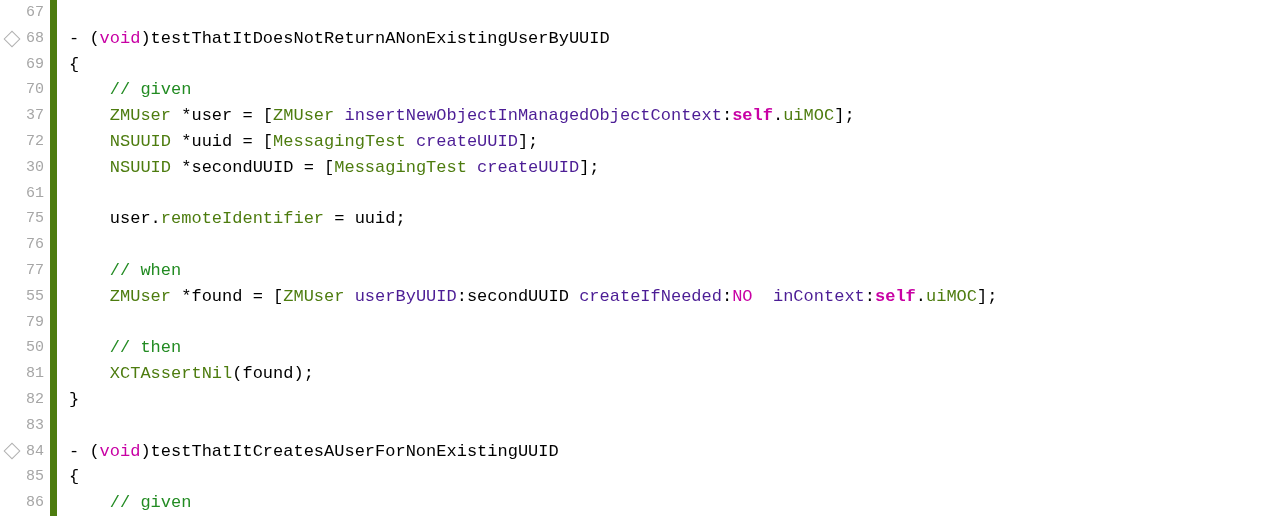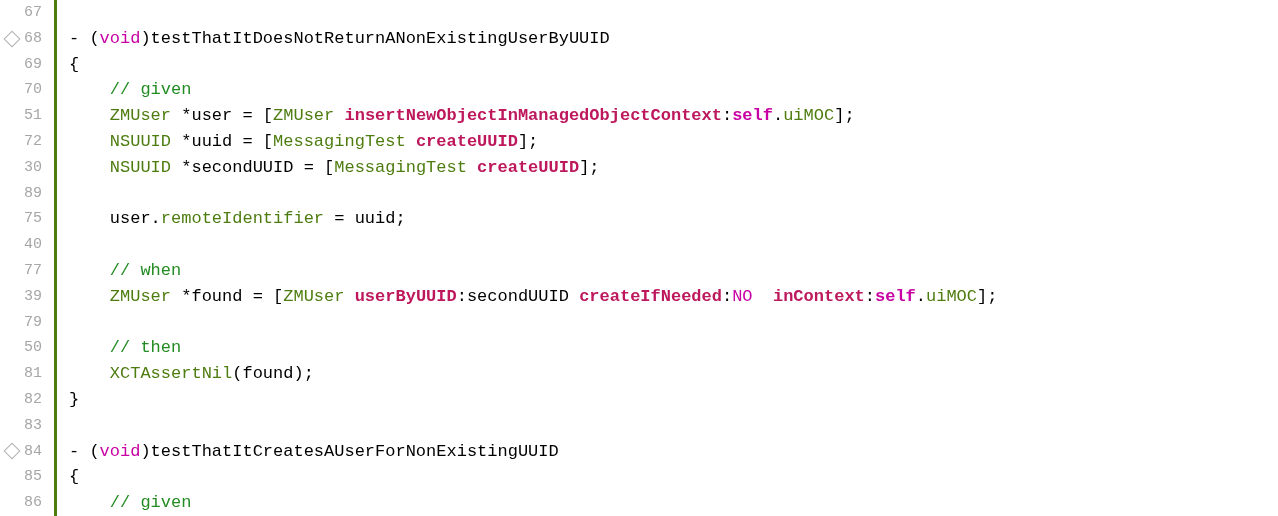--- a/index.html
+++ b/index.html
@@ -14,23 +14,23 @@
   }
   .editor {
     display:flex;
     width:100%;
     height:100%;
   }
   .gutter {
     width:57px;
     flex:0 0 57px;
     background:#ffffff;
-    border-right:3px solid #4d7c0f;
+    border-right:7px solid #4d7c0f;
     text-align:right;
-    padding-right:12px;
+    padding-right:6px;
     color:#a6a6a6;
     font-size:15px;
     user-select:none;
     position:relative;
   }
   .gutter-line {
     height:25.8px;
     line-height:25.8px;
     position:relative;
   }
@@ -50,43 +50,43 @@
     white-space:pre;
     font-weight:500;
   }
   .code-line {
     height:25.8px;
     line-height:25.8px;
   }
   .kw-void   { color:#c800a4; }
   .kw-self   { color:#c800a4;font-weight:bold; }
   .type      { color:#4d7c0f; }
-  .method    { color:#be185d;font-weight:bold; }
+  .method    { color:#4c1d95; }
   .prop      { color:#4d7c0f;font-family:Liberation Mono, monospace; }
   .comment   { color:#228b22; }
   .const     { color:#c800a4; }
   .plain     { color:#000000; }
 </style>
 </head>
 <body>
 
 <div class="editor">
   <div class="gutter" id="gutter">
       <div class="gutter-line">67</div>
       <div class="gutter-line">68<div class="diamond"></div></div>
       <div class="gutter-line">69</div>
       <div class="gutter-line">70</div>
-      <div class="gutter-line">51</div>
+      <div class="gutter-line">37</div>
       <div class="gutter-line">72</div>
       <div class="gutter-line">30</div>
-      <div class="gutter-line">89</div>
+      <div class="gutter-line">61</div>
       <div class="gutter-line">75</div>
-      <div class="gutter-line">40</div>
+      <div class="gutter-line">76</div>
       <div class="gutter-line">77</div>
-      <div class="gutter-line">39</div>
+      <div class="gutter-line">55</div>
       <div class="gutter-line">79</div>
       <div class="gutter-line">50</div>
       <div class="gutter-line">81</div>
       <div class="gutter-line">82</div>
       <div class="gutter-line">83</div>
       <div class="gutter-line">84<div class="diamond"></div></div>
       <div class="gutter-line">85</div>
       <div class="gutter-line">86</div>
     </div>
   <div class="code" id="code"><div class="code-line"></div><div class="code-line"><span class="plain">- (</span><span class="kw-void">void</span><span class="plain">)testThatItDoesNotReturnANonExistingUserByUUID</span></div><div class="code-line"><span class="plain">{</span></div><div class="code-line"><span class="plain">    </span><span class="comment">// given</span></div><div class="code-line"><span class="plain">    </span><span class="type">ZMUser</span><span class="plain"> *user = [</span><span class="type">ZMUser</span><span class="plain"> </span><span class="method">insertNewObjectInManagedObjectContext</span><span class="plain">:</span><span class="kw-self">self</span><span class="plain">.</span><span class="prop">uiMOC</span><span class="plain">];</span></div><div class="code-line"><span class="plain">    </span><span class="type">NSUUID</span><span class="plain"> *uuid = [</span><span class="type">MessagingTest</span><span class="plain"> </span><span class="method">createUUID</span><span class="plain">];</span></div><div class="code-line"><span class="plain">    </span><span class="type">NSUUID</span><span class="plain"> *secondUUID = [</span><span class="type">MessagingTest</span><span class="plain"> </span><span class="method">createUUID</span><span class="plain">];</span></div><div class="code-line"></div><div class="code-line"><span class="plain">    user.</span><span class="prop">remoteIdentifier</span><span class="plain"> = uuid;</span></div><div class="code-line"></div><div class="code-line"><span class="plain">    </span><span class="comment">// when</span></div><div class="code-line"><span class="plain">    </span><span class="type">ZMUser</span><span class="plain"> *found = [</span><span class="type">ZMUser</span><span class="plain"> </span><span class="method">userByUUID</span><span class="plain">:secondUUID </span><span class="method">createIfNeeded</span><span class="plain">:</span><span class="const">NO</span><span class="plain">  </span><span class="method">inContext</span><span class="plain">:</span><span class="kw-self">self</span><span class="plain">.</span><span class="prop">uiMOC</span><span class="plain">];</span></div><div class="code-line"></div><div class="code-line"><span class="plain">    </span><span class="comment">// then</span></div><div class="code-line"><span class="plain">    </span><span class="type">XCTAssertNil</span><span class="plain">(found);</span></div><div class="code-line"><span class="plain">}</span></div><div class="code-line"></div><div class="code-line"><span class="plain">- (</span><span class="kw-void">void</span><span class="plain">)testThatItCreatesAUserForNonExistingUUID</span></div><div class="code-line"><span class="plain">{</span></div><div class="code-line"><span class="plain">    </span><span class="comment">// given</span></div></div>

